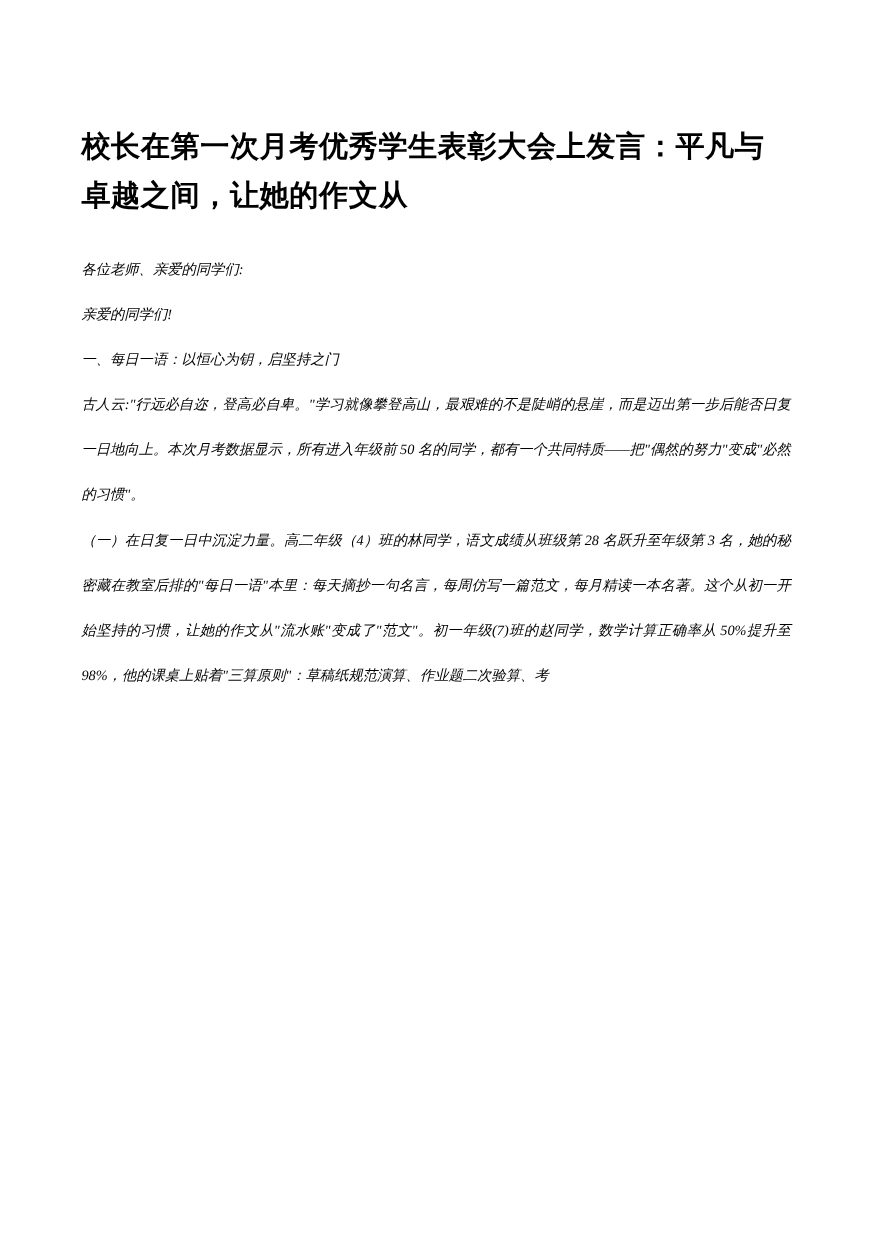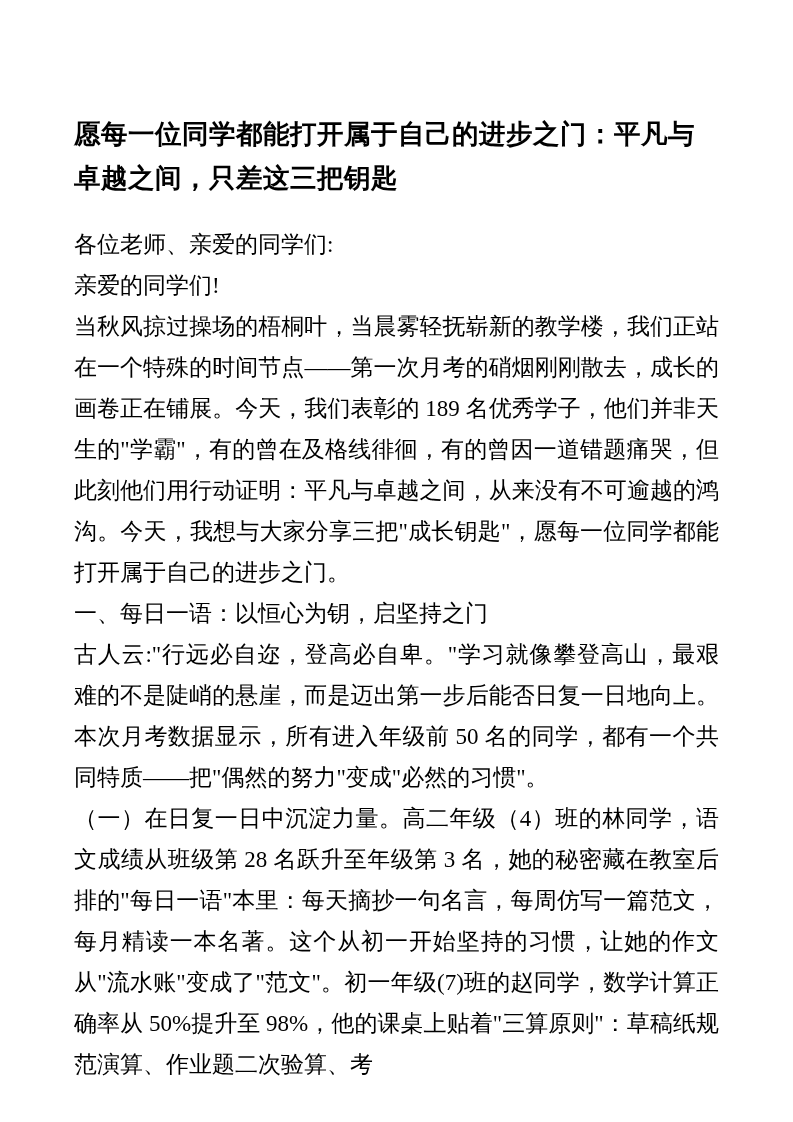--- a/index.html
+++ b/index.html
@@ -25,36 +25,36 @@
     font-family: "DejaVu Sans", "Liberation Sans", sans-serif;
     font-weight: bold;
     font-size: 26.5px;
     line-height: 44px;
     letter-spacing: 0.5px;
     margin: 0 0 24px 0;
     text-align: left;
   }
   .para {
     margin: 0 0 0 0;
-    font-size: 23px;
+    font-size: 13px;
     line-height: 41px;
     text-align: justify;
     text-justify: inter-ideograph;
+    font-style: italic;
   }
   .indent {
     text-indent: 0;
   }
 </style>
 </head>
 <body>
 
 <div class="page">
 
-  <h1 class="doc-title">愿每一位同学都能打开属于自己的进步之门：平凡与卓越之间，只差这三把钥匙</h1>
+  <h1 class="doc-title">校长在第一次月考优秀学生表彰大会上发言：平凡与卓越之间，让她的作文从</h1>
 
   <p class="para">各位老师、亲爱的同学们:</p>
   <p class="para">亲爱的同学们!</p>
-  <p class="para">当秋风掠过操场的梧桐叶，当晨雾轻抚崭新的教学楼，我们正站在一个特殊的时间节点——第一次月考的硝烟刚刚散去，成长的画卷正在铺展。今天，我们表彰的 189 名优秀学子，他们并非天生的"学霸"，有的曾在及格线徘徊，有的曾因一道错题痛哭，但此刻他们用行动证明：平凡与卓越之间，从来没有不可逾越的鸿沟。今天，我想与大家分享三把"成长钥匙"，愿每一位同学都能打开属于自己的进步之门。</p>
   <p class="para">一、每日一语：以恒心为钥，启坚持之门</p>
   <p class="para">古人云:"行远必自迩，登高必自卑。"学习就像攀登高山，最艰难的不是陡峭的悬崖，而是迈出第一步后能否日复一日地向上。本次月考数据显示，所有进入年级前 50 名的同学，都有一个共同特质——把"偶然的努力"变成"必然的习惯"。</p>
   <p class="para indent">（一）在日复一日中沉淀力量。高二年级（4）班的林同学，语文成绩从班级第 28 名跃升至年级第 3 名，她的秘密藏在教室后排的"每日一语"本里：每天摘抄一句名言，每周仿写一篇范文，每月精读一本名著。这个从初一开始坚持的习惯，让她的作文从"流水账"变成了"范文"。初一年级(7)班的赵同学，数学计算正确率从 50%提升至 98%，他的课桌上贴着"三算原则"：草稿纸规范演算、作业题二次验算、考</p>
 
 </div>
 
 </body></html>

